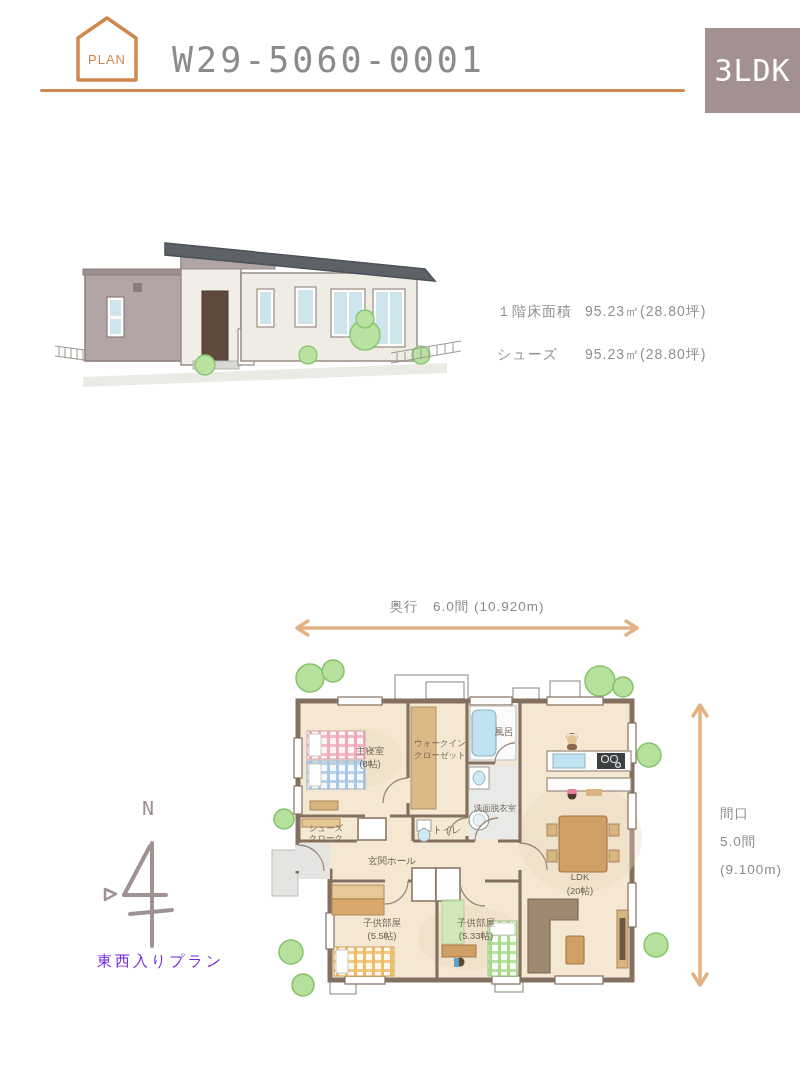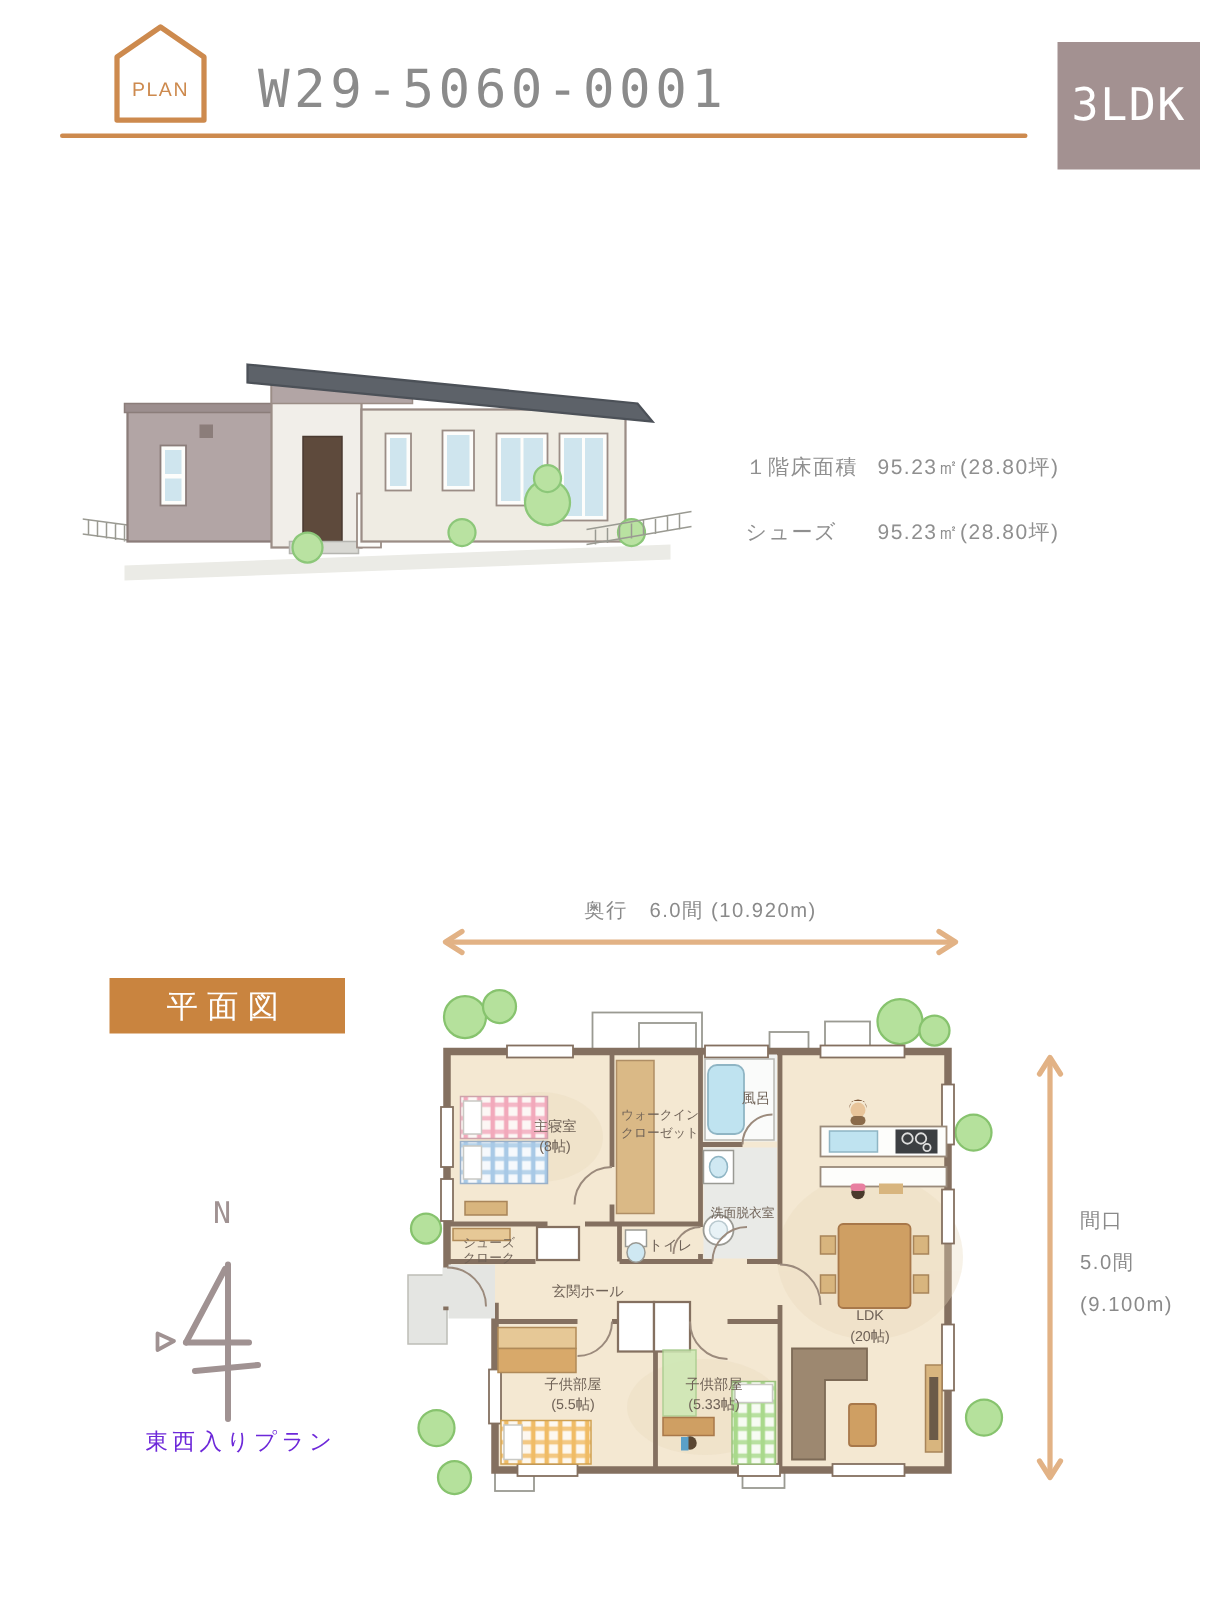--- a/index.html
+++ b/index.html
@@ -107,23 +107,20 @@
     <div class="outline-row" style="margin-bottom:21px;">
       <span class="lbl">１階床面積</span>
       <span>95.23㎡(28.80坪)</span>
     </div>
     <div class="outline-row">
       <span class="lbl">シューズ</span>
       <span>95.23㎡(28.80坪)</span>
     </div>
   </div>
 
-  <div class="abs section-label" style="left:73px;top:652px;">
-    <span>平面図</span>
-  </div>
 
   <div class="abs compass-n" style="left:142px;top:796px;">N</div>
   <svg class="abs" style="left:95px;top:833px;" width="92" height="124" viewBox="0 0 92 124">
     <g stroke="#a09292" stroke-width="4" stroke-linecap="round" fill="none">
       <path d="M57,10 V113"></path>
       <path d="M55,13 L29,62"></path>
       <path d="M29,62 H71"></path>
       <path d="M35,81 L77,77"></path>
     </g>
     <polygon points="10,56 10,67 21,61" fill="none" stroke="#a09292" stroke-width="2.5" stroke-linejoin="round"></polygon>

